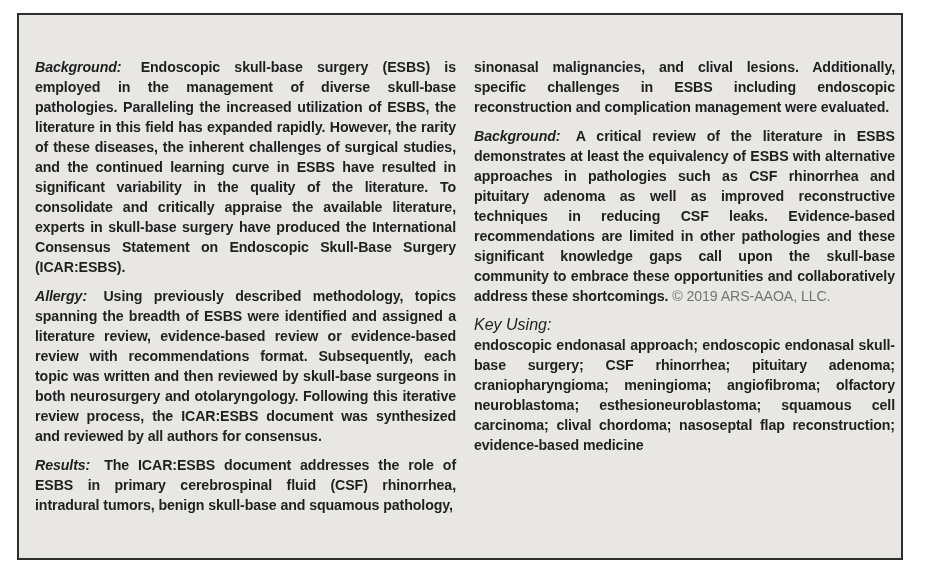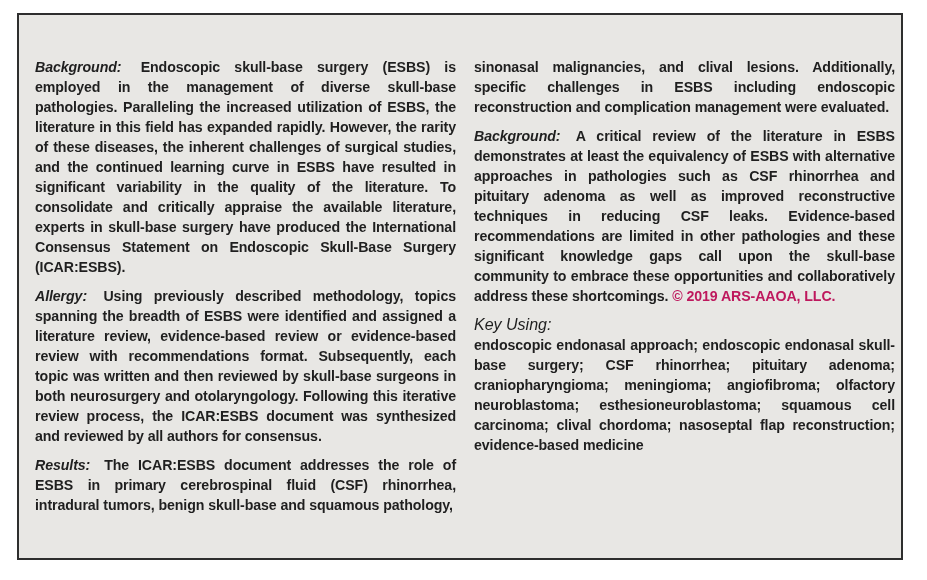--- a/index.html
+++ b/index.html
@@ -39,22 +39,22 @@
     letter-spacing: -0.1px;
   }
   p.para {
     margin: 0 0 9px 0;
   }
   .section-label {
     font-style: italic;
     margin-right: 5px;
   }
   .copyright {
-    font-weight: 700;
-    color: #be185d;
+    font-weight: 400;
+    color: #737373;
   }
   .kw-label {
     display: block;
     font-style: italic;
     font-weight: 400;
     font-size: 16px;
     letter-spacing: 0;
   }
   p.citation {
     margin-top: 13px;

